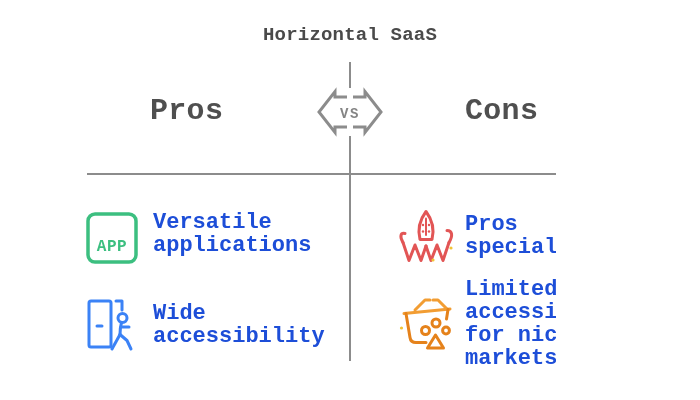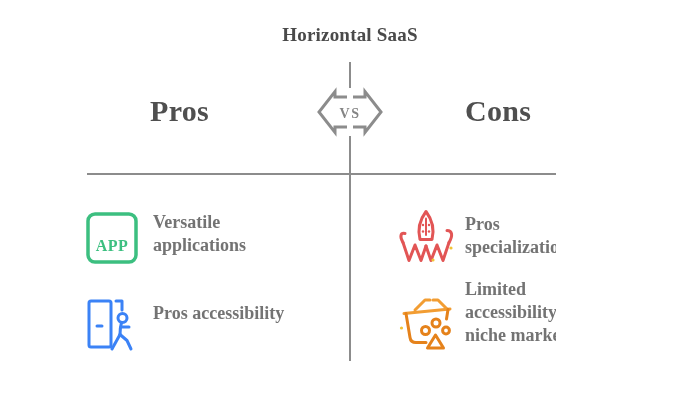--- a/index.html
+++ b/index.html
@@ -1,23 +1,23 @@
 <!DOCTYPE html>
 <html><head>
 <meta charset="utf-8">
 <style>
   html,body{margin:0;padding:0;background:#ffffff;}
   #canvas{position:relative;width:556px;height:400px;background:#ffffff;
-          font-family:Liberation Serif, serif;overflow:hidden;}
+          font-family:Liberation Mono, monospace;overflow:hidden;}
   .abs{position:absolute;}
   #title{left:0;top:24px;width:700px;text-align:center;
          font-size:19px;font-weight:700;color:#4a4a4a;letter-spacing:.2px;}
   .line{background:#8c8c8c;}
   .heading{font-size:30px;font-weight:700;color:#4f4f4f;letter-spacing:.3px;}
-  .item-label{font-size:18px;font-weight:700;color:#737373;line-height:23px;width:135px;}
+  .item-label{font-size:22px;font-weight:700;color:#1d4ed8;line-height:23px;width:135px;}
   svg{display:block;}
   .grp{display:contents;}
 </style>
 </head>
 <body>
 
 <div id="canvas">
 
   
   <div class="abs" id="title">Horizontal SaaS</div>
@@ -56,21 +56,21 @@
     <svg class="abs" style="left:85px;top:296px;" width="54" height="58" viewBox="0 0 54 58" fill="none" stroke="currentColor" stroke-width="3" stroke-linecap="round" stroke-linejoin="round" color="#3b82f6">
       <rect x="4" y="5" width="22" height="46" rx="2"></rect>
       <path d="M12 30 H17"></path>
       <path d="M31 5 H37 V14"></path>
       <circle cx="37.5" cy="22" r="4.5"></circle>
       <path d="M36.5 26.5 C35.5 30 35 34 35 38.5"></path>
       <path d="M36 31 H44"></path>
       <path d="M35 38.5 L27 53"></path>
       <path d="M35 38.5 L42 44.5 L46 53"></path>
     </svg>
-    <div class="abs item-label" style="left:153px;top:302px;">Pros accessibility</div>
+    <div class="abs item-label" style="left:153px;top:302px;">Wide accessibility</div>
   </div>
 
   
   <div class="grp">
     <svg class="abs" style="left:397px;top:209px;" width="58" height="56" viewBox="0 0 58 56" fill="none" stroke="currentColor" stroke-width="3" stroke-linecap="round" stroke-linejoin="round" color="#e25555">
       <path d="M29 2.5 C23 10.5 20.5 20.5 23 30.5 L35 30.5 C37.5 20.5 35 10.5 29 2.5 Z"></path>
       <path d="M29 9.5 V26" stroke-width="2"></path>
       <circle cx="26" cy="16" r="1.2" fill="currentColor" stroke="none"></circle>
       <circle cx="32" cy="16" r="1.2" fill="currentColor" stroke="none"></circle>
       <circle cx="26" cy="22.5" r="1.2" fill="currentColor" stroke="none"></circle>

